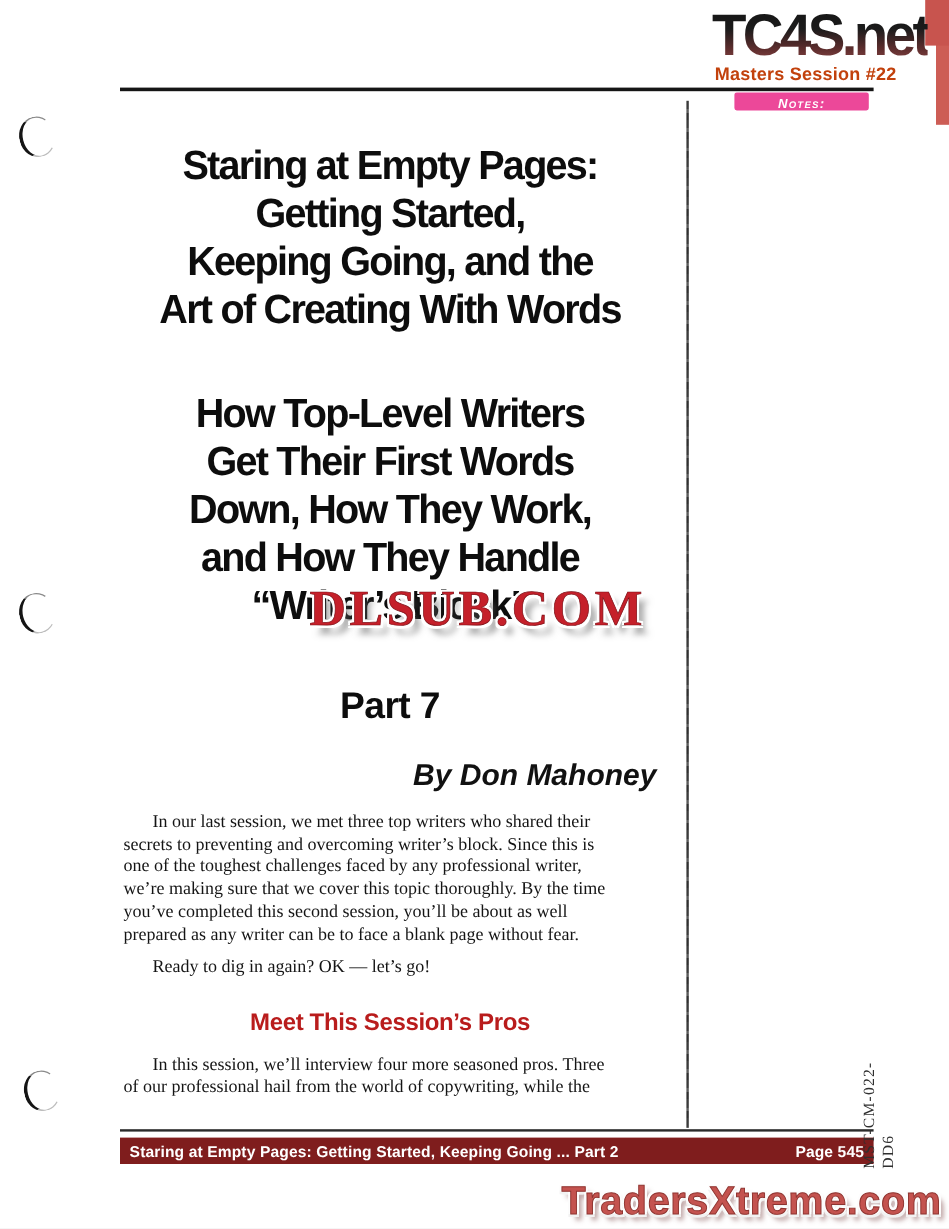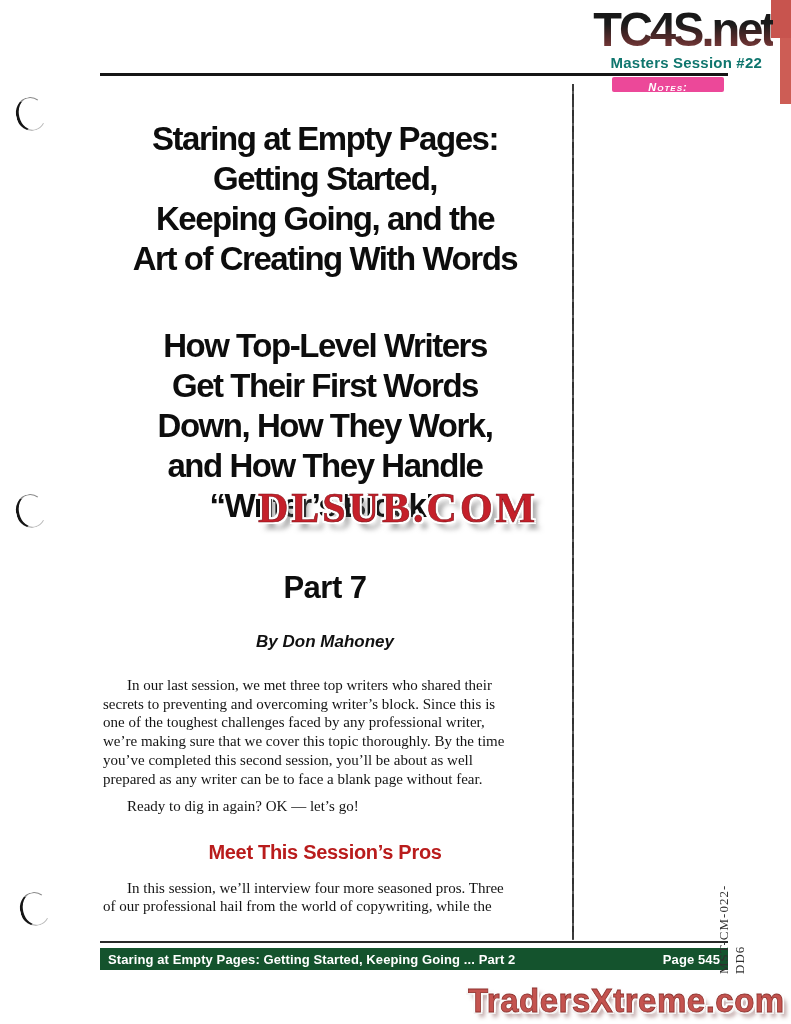--- a/index.html
+++ b/index.html
@@ -15,22 +15,22 @@
     position:absolute; top:0px; right:18px;
     font-size:47px; font-weight:bold; letter-spacing:-3px;
     transform:scaleY(1.04); transform-origin:top right;
     background:linear-gradient(180deg,#141414 0%,#1b1b1b 42%,#5f2e2e 72%,#9a4f4f 100%);
     -webkit-background-clip:text; background-clip:text;
     color:#1b1b1b; -webkit-text-fill-color:transparent;
   }
   .corner-red { position:absolute; top:0; right:0; width:20px; height:38px; background:#c8544e; }
   .edge-red   { position:absolute; top:0; right:0; width:11px; height:104px; background:#cd5d55; }
   .session-label {
-    position:absolute; top:54px; right:29px;
-    font-size:15px; font-weight:bold; color:#0f766e; letter-spacing:0.2px;
+    position:absolute; top:54px; right:44px;
+    font-size:15px; font-weight:bold; color:#c2410c; letter-spacing:0.2px;
   }
   .header-rule { position:absolute; left:100px; top:73px; width:628px; height:3px; background:#151515; }
   .notes-tab {
     position:absolute; left:612px; top:77px; width:112px; height:15px;
     background:#ec4899; border-radius:2px; text-align:center;
   }
   .notes-tab span {
     color:#ffffff; font-size:11px; line-height:15px; font-weight:bold;
     font-style:italic; font-variant:small-caps; letter-spacing:1px;
   }
@@ -57,22 +57,22 @@
     letter-spacing:-1.5px; text-align:center; white-space:pre;
     color:#0d0d0d; transform:scaleX(0.97); transform-origin:center top;
   }
   .title   { top:118px; }
   .subtitle{ top:325px; }
   .part-label {
     top:570px; font-weight:bold; font-size:31px; letter-spacing:-0.5px;
     text-align:center; color:#0d0d0d;
   }
   .byline {
-    top:632px; font-weight:bold; font-style:italic; font-size:17px;
-    text-align:center; color:#111;
+    top:632px; font-weight:bold; font-style:italic; font-size:25px;
+    text-align:right; color:#111;
   }
   .bodycopy {
     top:676px; font-family:"Liberation Serif", serif; font-size:15px;
     line-height:18.7px; color:#141414;
   }
   .para { white-space:pre-line; text-indent:24px; margin-bottom:9px; }
   .section-heading {
     font-weight:bold; font-size:20px; letter-spacing:-0.3px; text-align:center;
     font-family:"Liberation Sans", sans-serif; color:#b91c1c;
     margin-top:27px; margin-bottom:17px;
@@ -98,21 +98,21 @@
       -2px -2px 0 #fdfdfd, 0 -2px 0 #fdfdfd, 2px -2px 0 #fdfdfd,
       -2px 0 0 #fdfdfd, 2px 0 0 #fdfdfd,
       -2px 2px 0 #f2f2f2, 0 2px 0 #f2f2f2, 2px 2px 0 #f2f2f2,
       4px 5px 4px rgba(110,50,50,0.5);
   }
 
   
   .footer-rule { position:absolute; left:100px; top:941px; width:628px; height:2px; background:#2a2a2a; }
   .footer-bar {
     position:absolute; left:100px; top:948px; width:628px; height:22px;
-    background:#14532d; display:flex; justify-content:space-between;
+    background:#7f1d1d; display:flex; justify-content:space-between;
     align-items:center; padding:0 8px;gap:36px;
   }
   .footer-bar span { color:#ffffff; font-size:13px; font-weight:bold; letter-spacing:0.1px; }
   .side-code {
     position:absolute; left:716px; top:866px; width:22px; height:108px;
     writing-mode:vertical-rl; transform:rotate(180deg);
     font-family:"Liberation Serif", serif; font-size:13px;
     letter-spacing:1px; color:#2f2f2f;
   }
 </style>

